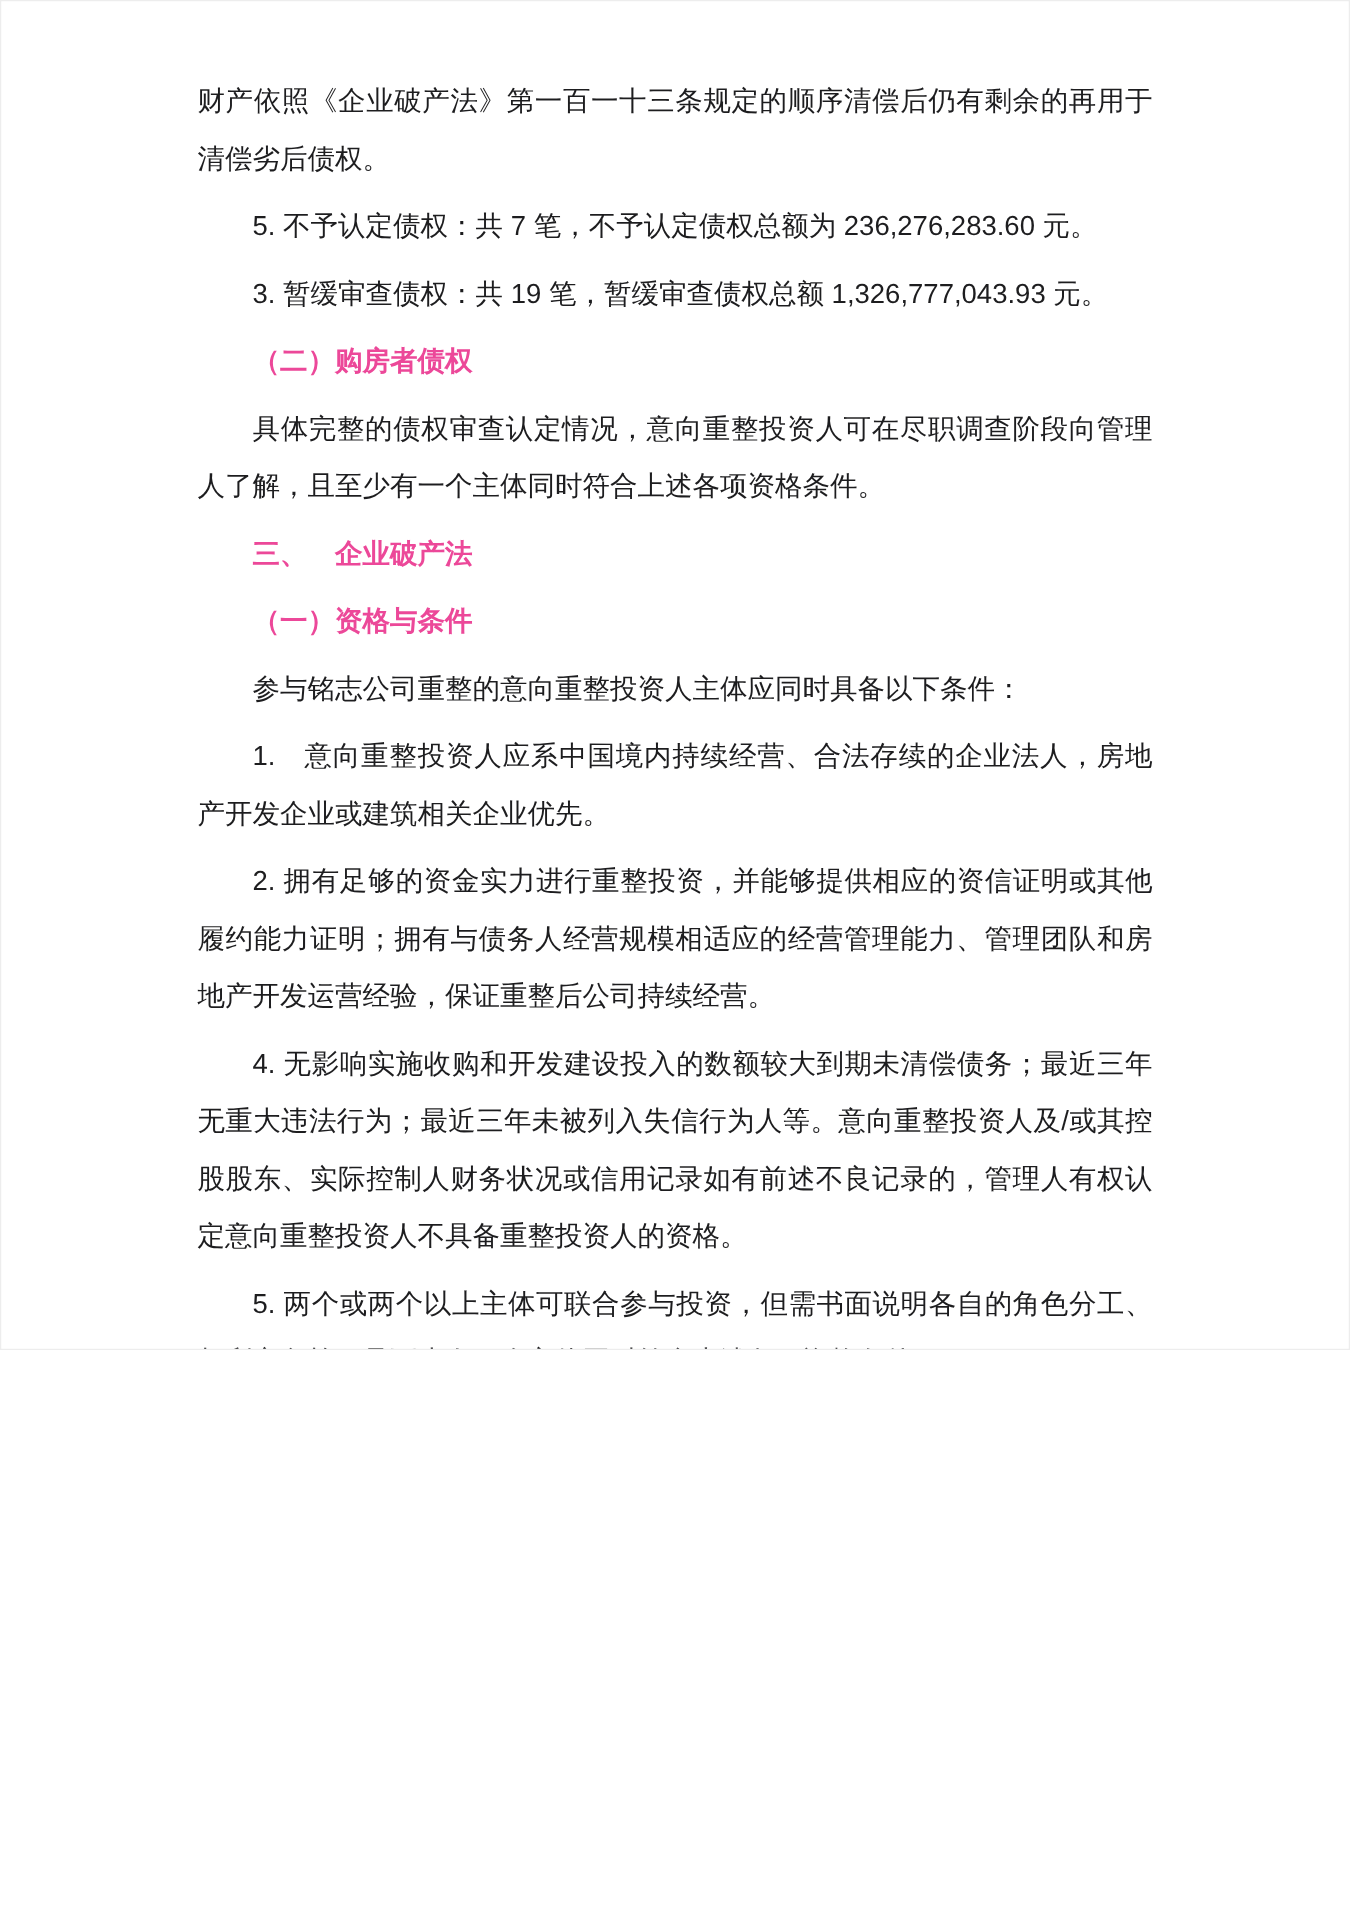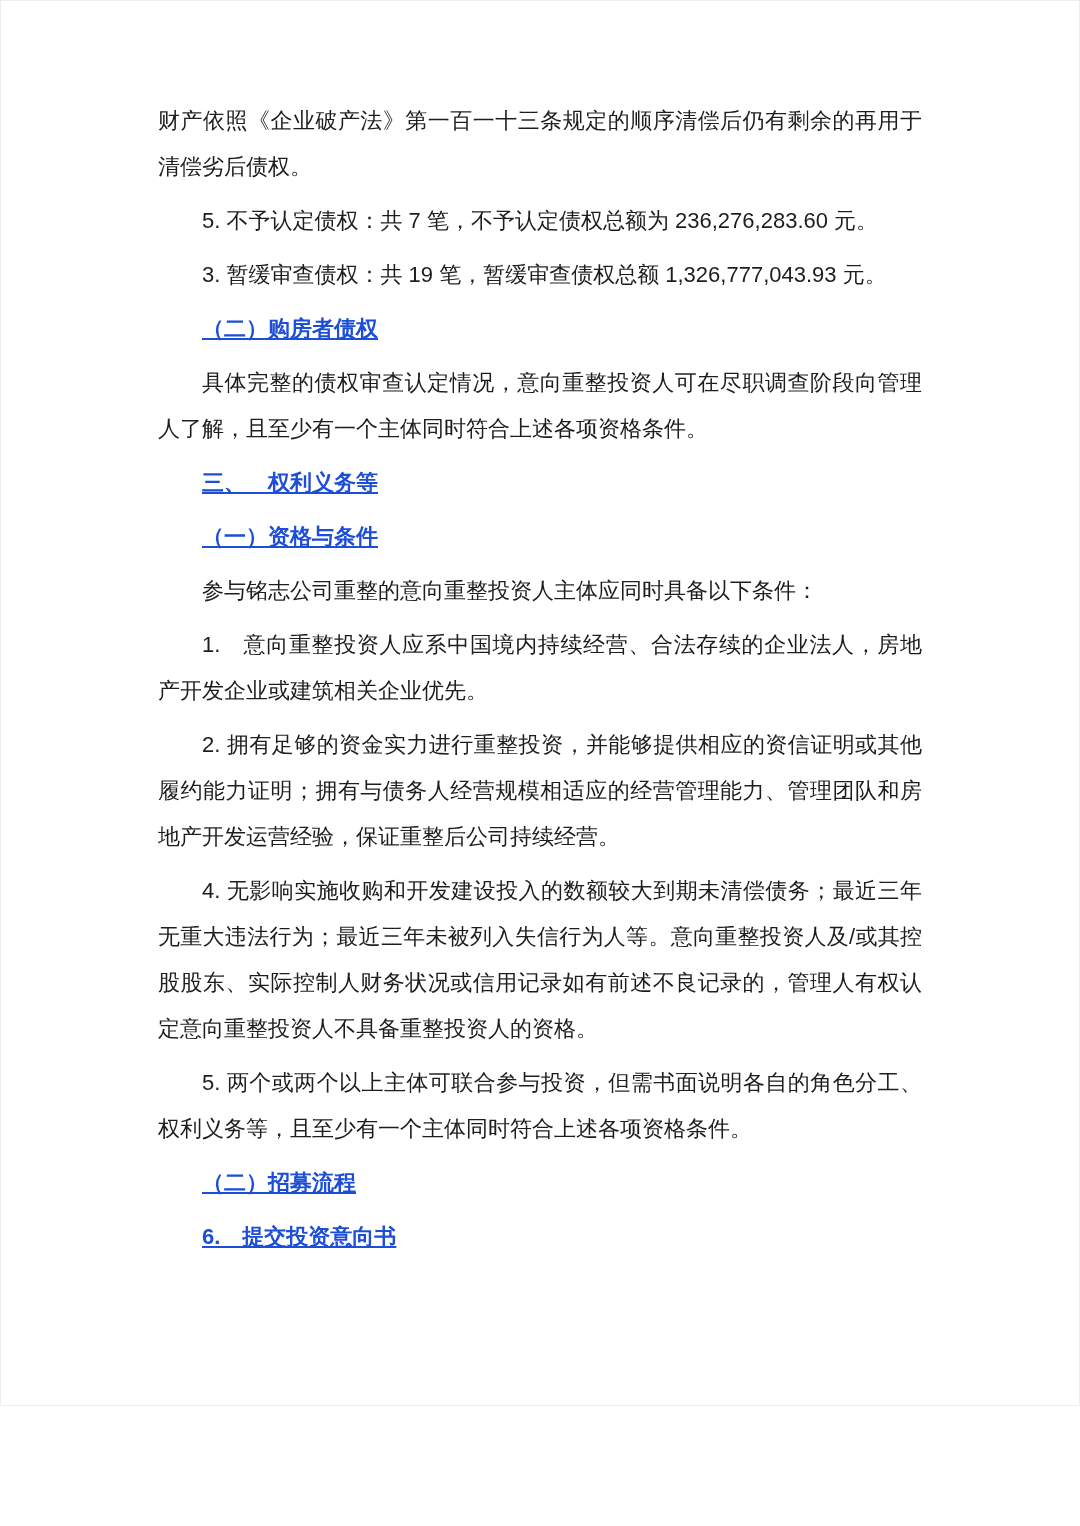--- a/index.html
+++ b/index.html
@@ -3,45 +3,44 @@
 <meta charset="utf-8">
 <style>
   html, body {
     margin: 0;
     padding: 0;
     background: #ffffff;
   }
   .page {
     position: relative;
     width: 1080px;
-    height: 1406px;
+    height: 1080px;
     box-sizing: border-box;
     background: #ffffff;
     outline: 1px solid #ededed;
     outline-offset: -1px;
-    padding: 98px 158px 0 158px;
+    padding: 58px 158px 0 158px;
     font-family: "Liberation Sans", sans-serif;
     color: #1d1d1f;
     overflow: hidden;
   }
   .page p {
     margin: 0 0 8px 0;
     font-size: 22px;
     line-height: 46px;
     text-align: justify;
     font-weight: 400;
   }
   .page p.indent {
     text-indent: 2em;
   }
   .page p.heading {
     font-weight: 700;
-    color: #1d4ed8;
+    color: #ec4899;
     text-align: left;
-    text-decoration: underline;
   }
   .page p.mt {
     margin-top: 6px;
   }
   .page-number {
     position: absolute;
     top: 1414px;
     left: 0;
     width: 1080px;
     text-align: center;
@@ -60,21 +59,21 @@
 
   <p class="body indent">5. 不予认定债权：共 7 笔，不予认定债权总额为 236,276,283.60 元。</p>
 
   <p class="body indent">3. 暂缓审查债权：共 19 笔，暂缓审查债权总额 1,326,777,043.93 元。</p>
 
   <p class="heading indent">（二）购房者债权</p>
 
 
   <p class="body indent">具体完整的债权审查认定情况，意向重整投资人可在尽职调查阶段向管理人了解，且至少有一个主体同时符合上述各项资格条件。</p>
 
-  <p class="heading indent">三、　权利义务等</p>
+  <p class="heading indent">三、　企业破产法</p>
 
   <p class="heading indent">（一）资格与条件</p>
 
   <p class="body indent">参与铭志公司重整的意向重整投资人主体应同时具备以下条件：</p>
 
   <p class="body indent">1.　意向重整投资人应系中国境内持续经营、合法存续的企业法人，房地产开发企业或建筑相关企业优先。</p>
 
   <p class="body indent">2. 拥有足够的资金实力进行重整投资，并能够提供相应的资信证明或其他履约能力证明；拥有与债务人经营规模相适应的经营管理能力、管理团队和房地产开发运营经验，保证重整后公司持续经营。</p>
 
 

